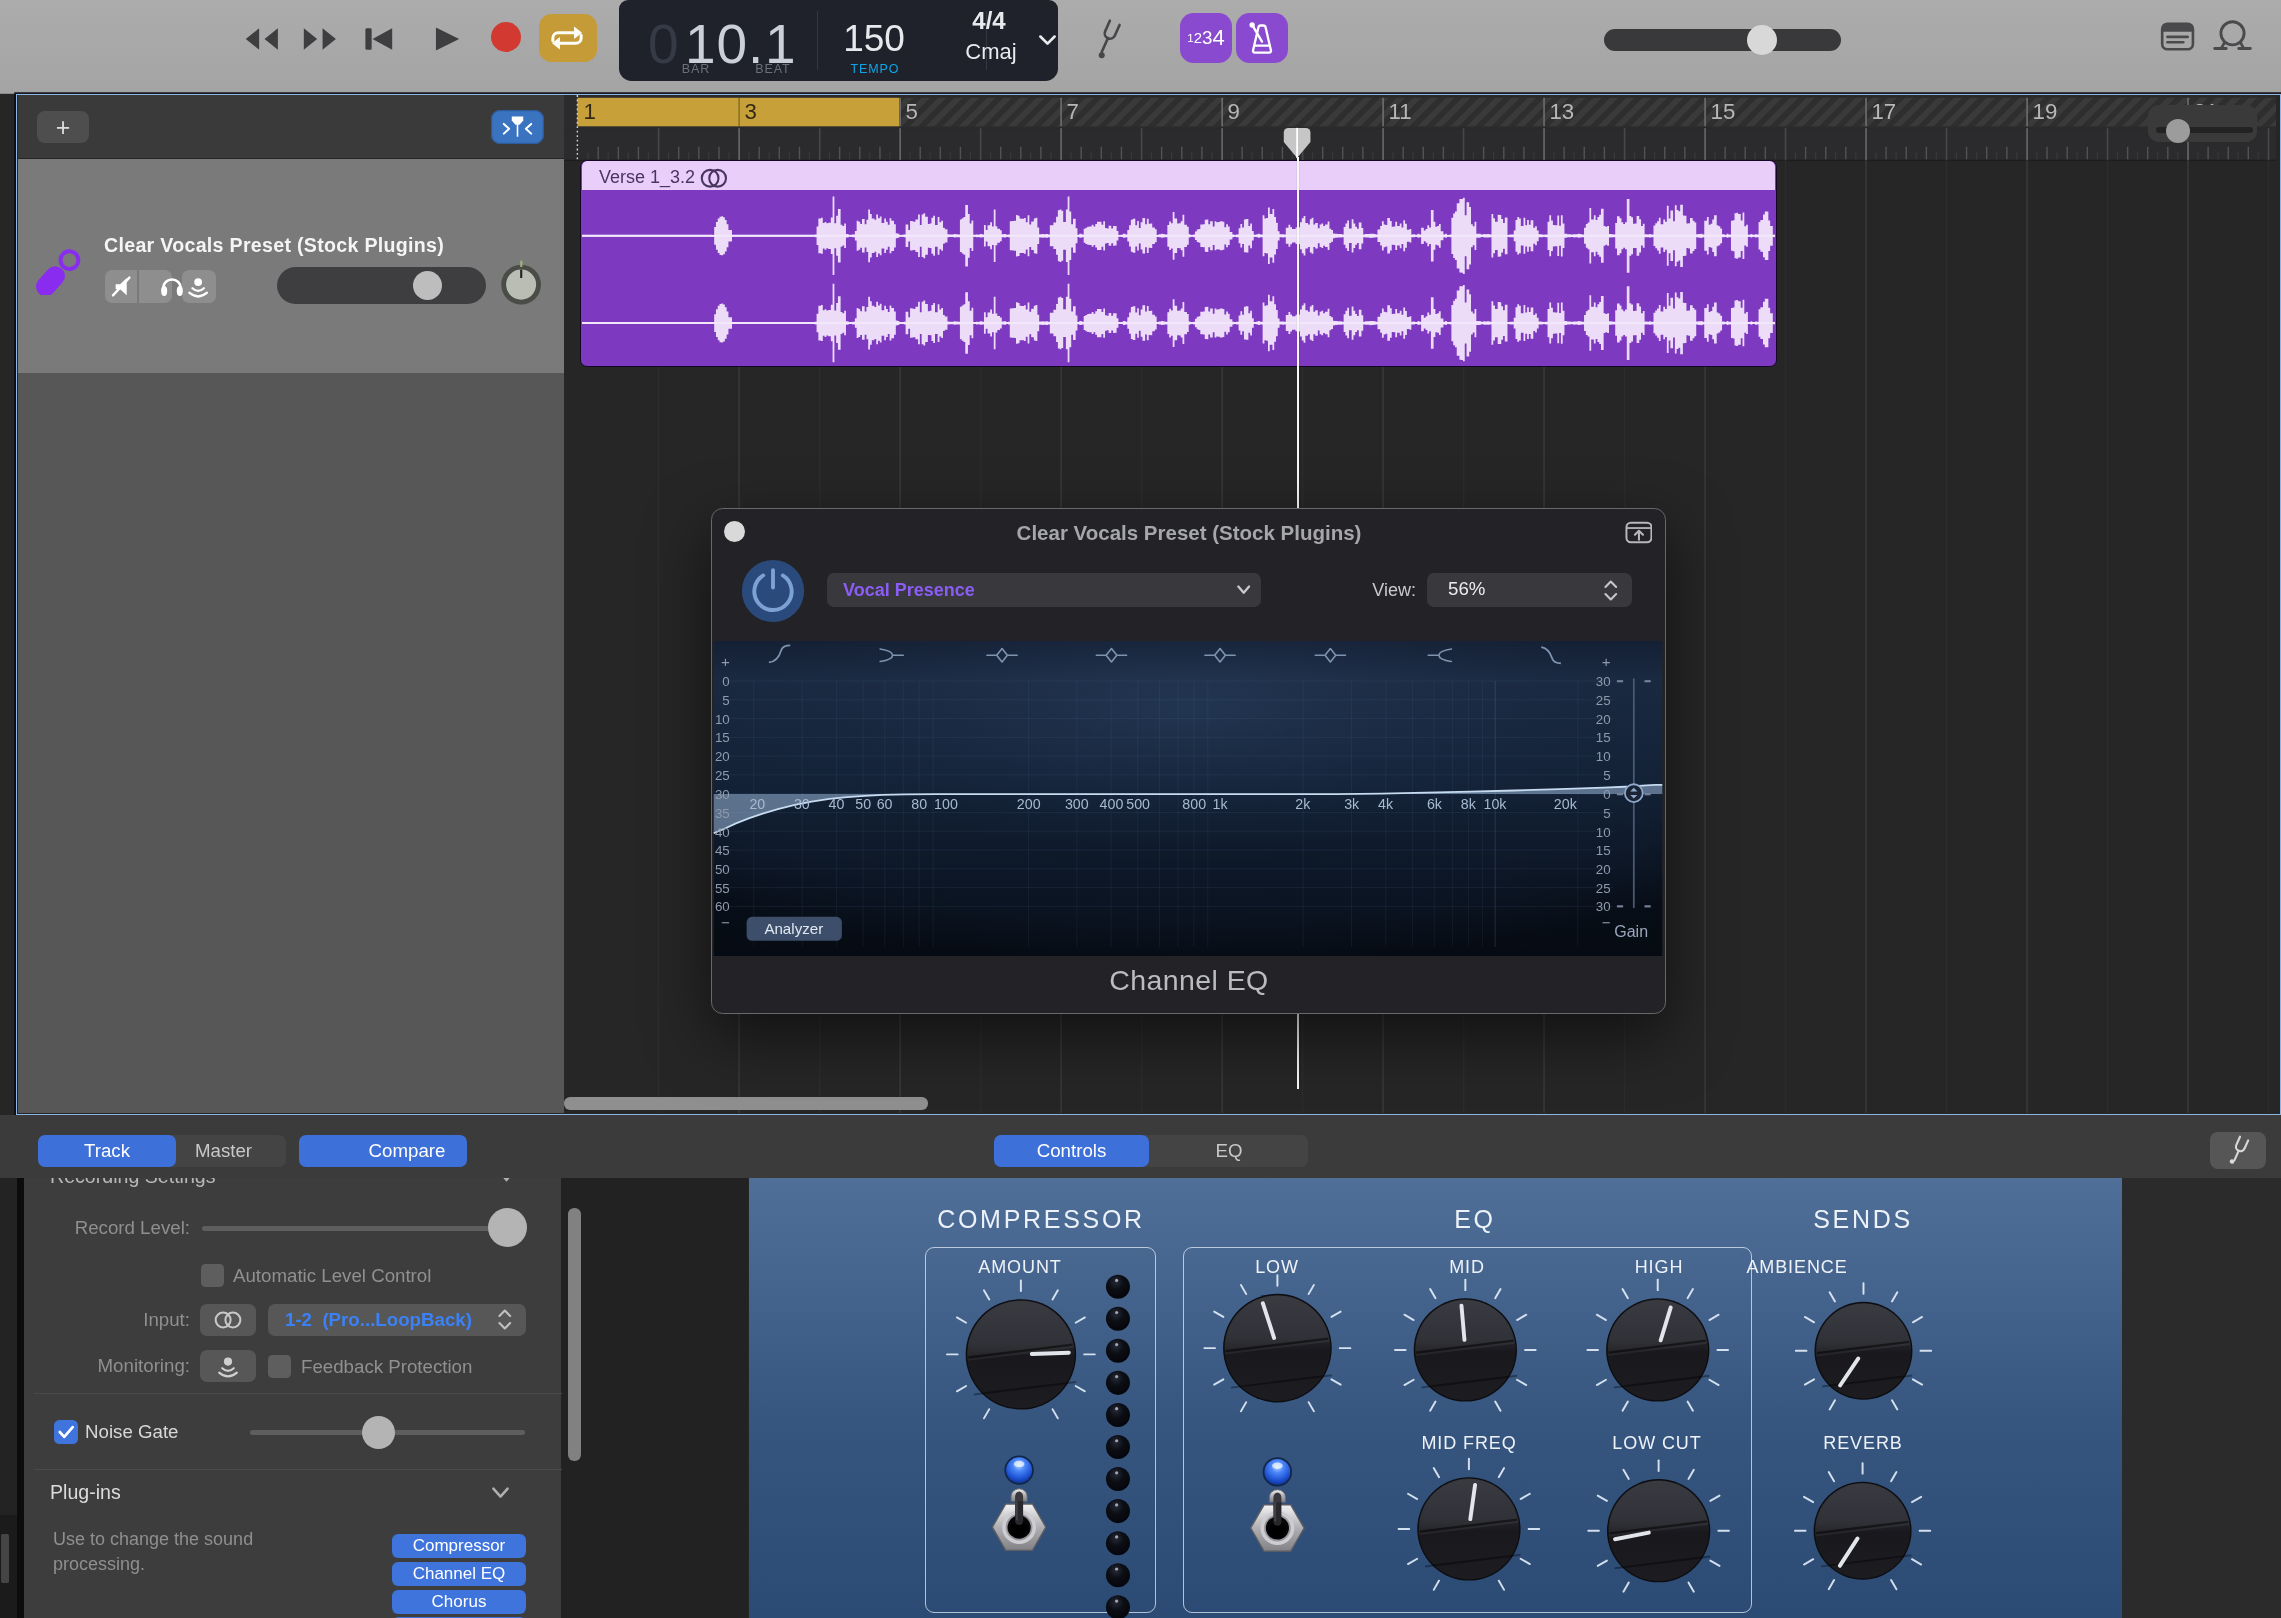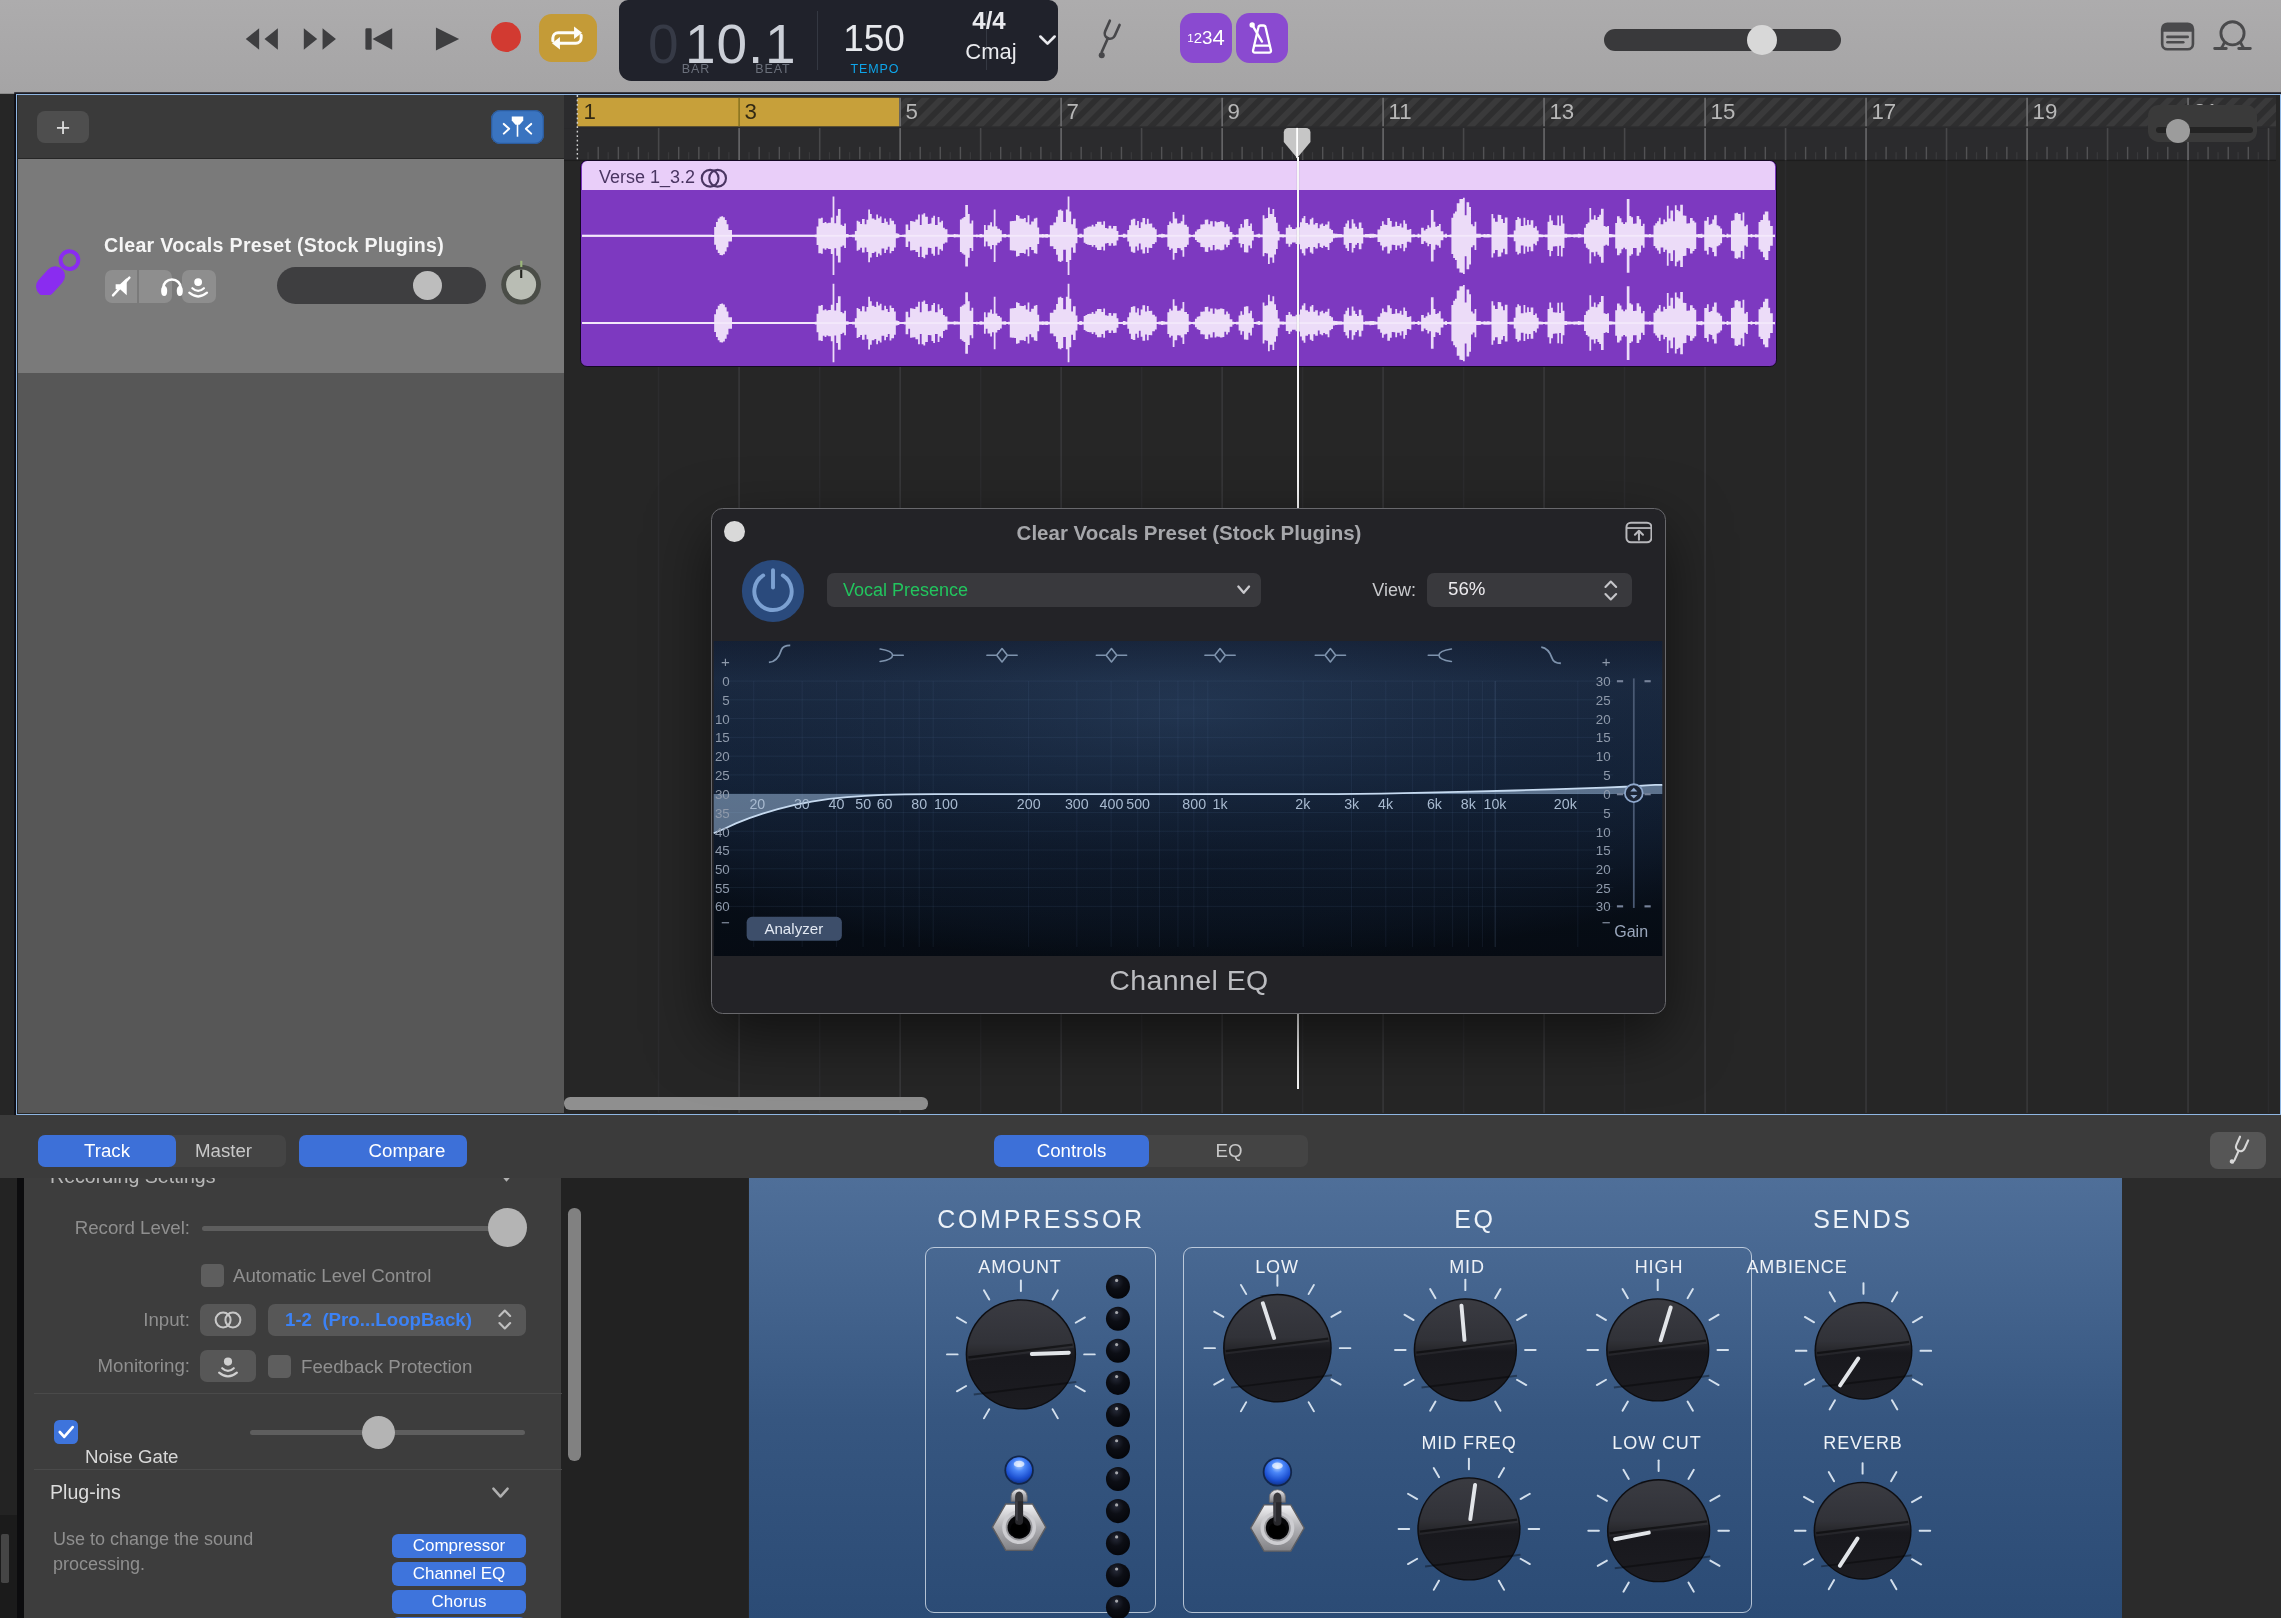--- a/index.html
+++ b/index.html
@@ -392,21 +392,21 @@
       </g>
     </svg>
 <svg class="abs" style="left:741px;top:559px" width="64" height="64" viewBox="0 0 72 72">
 <circle cx="36" cy="36" r="35" fill="#2a4a7c"></circle>
 <g stroke="#7ca1d2" stroke-width="4.4" fill="none" stroke-linecap="round">
 <path d="M25,18.5 a21,21 0 1 0 22,0"></path>
 <path d="M36,12.5 V32"></path>
       </g>
     </svg>
 <div class="abs" style="left:827px;top:573px;width:434px;height:34px;background:#39393d;border-radius:7.1px;"></div>
-<div class="lbl" style="left:843px;top:580px;font-size:18px;color:#22c55e;font-weight:400;">Vocal Presence</div>
+<div class="lbl" style="left:843px;top:580px;font-size:18px;color:#8b5cf6;font-weight:700;">Vocal Presence</div>
 <svg class="abs" style="left:1233px;top:583px" width="21.4" height="14.3" viewBox="0 0 24 16">
 <path d="M6,4 l6,7 l6,-7" stroke="#c9c9cd" stroke-width="2.6" fill="none" stroke-linecap="round" stroke-linejoin="round"></path>
     </svg>
 <div class="lbl" style="left:1416px;top:580px;font-size:18px;color:#c9cacd;font-weight:400;transform:translateX(-100%);">View:</div>
 <div class="abs" style="left:1427px;top:573px;width:205px;height:34px;background:#39393d;border-radius:7.1px;"></div>
 <div class="lbl" style="left:1448px;top:578px;font-size:18.7px;color:#eceaee;font-weight:400;">56%</div>
 <svg class="abs" style="left:1601px;top:577px" width="19.6" height="27" viewBox="0 0 22 30">
 <g stroke="#c5c5c9" stroke-width="2.4" fill="none" stroke-linecap="round" stroke-linejoin="round">
 <path d="M5,11 l6,-6 l6,6"></path>
         <path d="M5,19 l6,6 l6,-6"></path>
@@ -605,21 +605,21 @@
         <path d="M21.5,25.5 q10,8.5 20,0"></path>
       </g>
     </svg>
 <div class="abs" style="left:268px;top:1355px;width:23px;height:23px;background:#5e5e5e;border-radius:4.5px;"></div>
 <div class="lbl" style="left:301px;top:1356px;font-size:18.7px;color:#909090;font-weight:400;">Feedback Protection</div>
 <div class="abs" style="left:34px;top:1393px;width:528px;height:0.9px;background:#4a4a4a;"></div>
 <div class="abs" style="left:54px;top:1420px;width:24px;height:24px;background:#3e74dc;border-radius:5.3px;"></div>
 <svg class="abs" style="left:54px;top:1420px" width="24" height="24" viewBox="0 0 27 27">
 <path d="M6.5,13.5 l5,5.5 l9.5,-11" stroke="#fff" stroke-width="3" fill="none" stroke-linecap="round" stroke-linejoin="round"></path>
     </svg>
-<div class="lbl" style="left:85px;top:1421px;font-size:18.7px;color:#d8d8d8;font-weight:400;margin-top:25px;">Noise Gate</div>
+<div class="lbl" style="left:85px;top:1421px;font-size:18.7px;color:#d8d8d8;font-weight:400;">Noise Gate</div>
 <div class="abs" style="left:250px;top:1430px;width:275px;height:4.5px;background:#5e5e5e;border-radius:2.7px;"></div>
 <div class="abs" style="left:362px;top:1416px;width:33px;height:33px;background:#b4b4b4;border-radius:50%;"></div>
 <div class="abs" style="left:34px;top:1469px;width:528px;height:0.9px;background:#4a4a4a;"></div>
 <div class="lbl" style="left:50px;top:1481px;font-size:19.6px;color:#dcdcdc;font-weight:400;">Plug-ins</div>
 <svg class="abs" style="left:488px;top:1485px" width="25" height="16" viewBox="0 0 28 18">
 <path d="M6,4 l8,9 l8,-9" stroke="#b0b0b0" stroke-width="2.8" fill="none" stroke-linecap="round" stroke-linejoin="round"></path>
     </svg>
 <div class="lbl" style="left:53px;top:1529px;font-size:18px;color:#8f8f8f;font-weight:400;">Use to change the sound</div>
 <div class="lbl" style="left:53px;top:1554px;font-size:18px;color:#8f8f8f;font-weight:400;">processing.</div>
 <div class="abs" style="left:392px;top:1534px;width:134px;height:24px;background:#3e74dc;border-radius:6.2px;color:#fff;font-size:17px;display:flex;align-items:center;justify-content:center;">Compressor</div>

